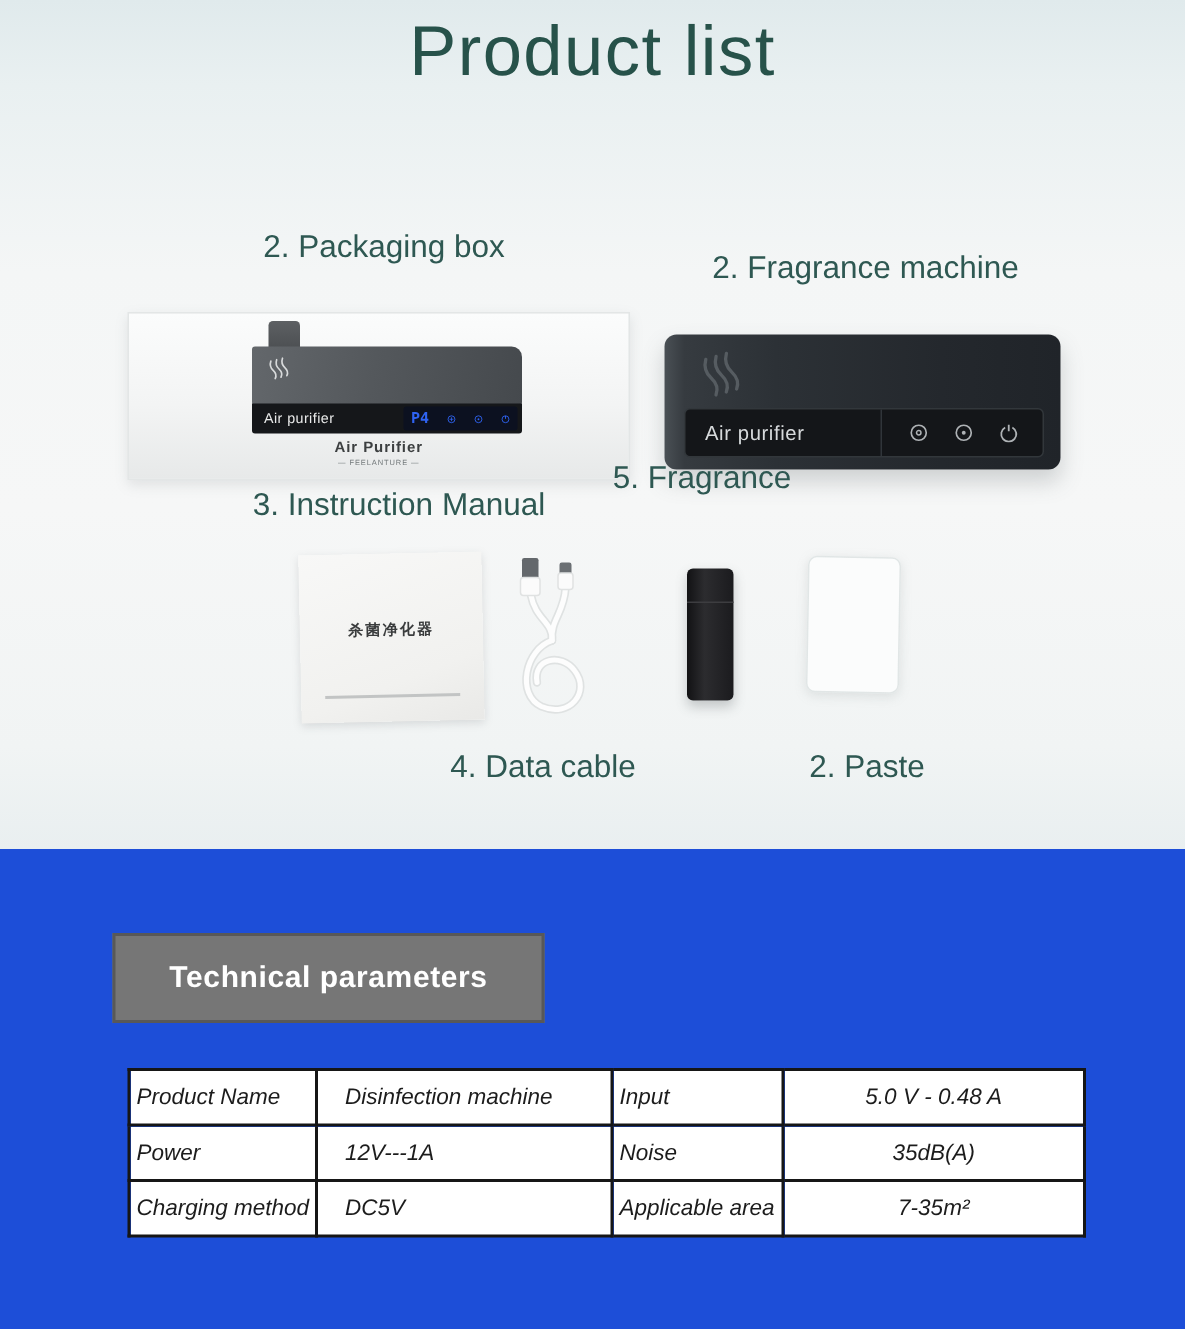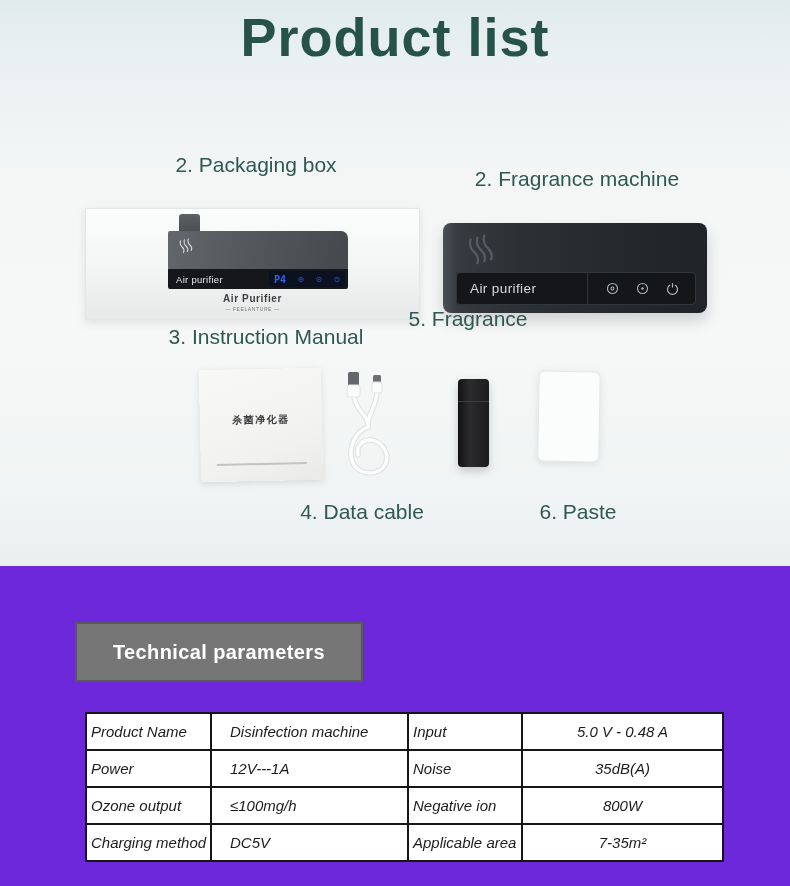--- a/index.html
+++ b/index.html
@@ -18,22 +18,22 @@
     position: relative;
     width: 790px;
     height: 566px;
     background: linear-gradient(180deg, #e0eaec 0%, #e9f0f1 10%, #f4f6f6 32%, #f6f7f7 60%, #f1f4f4 88%, #e9eff0 100%);
   }
   .page-title {
     position: absolute;
     top: 6px; left: 0;
     width: 100%;
     text-align: center;
-    font-size: 54px;
-    font-weight: bold;
+    font-size: 47px;
+    font-weight: normal;
     color: #27524a;
     letter-spacing: 1px;
   }
   .item-label {
     position: absolute;
     transform: translateX(-50%);
     font-size: 21px;
     color: #2e5852;
     white-space: nowrap;
   }
@@ -196,21 +196,21 @@
     left: 538px; top: 371px;
     width: 62px; height: 91px;
     border-radius: 6px;
     background: rgba(252,253,253,0.88);
     border: 1px solid rgba(222,227,227,0.9);
     box-shadow: 0 2px 7px rgba(150,158,160,0.25);
     transform: rotate(1deg);
   }
 
   
-  .bottom { position: relative; width: 790px; height: 320px; background: #6d28d9; }
+  .bottom { position: relative; width: 790px; height: 320px; background: #1d4ed8; }
   .tech-heading {
     position: absolute;
     left: 75px; top: 56px;
     width: 288px; height: 60px;
     background: #767676;
     border: 2px solid #585858;
     color: #ffffff;
     font-size: 20px;
     font-weight: bold;
     text-align: center;
@@ -340,47 +340,41 @@
     </svg>
   </span>
 
   <div class="stick">
     <div class="stick-cap"></div>
   </div>
 
   <div class="paste"></div>
 
   <div class="item-label" style="left:362px; top:500px;">4. Data cable</div>
-  <div class="item-label" style="left:578px; top:500px;">6. Paste</div>
+  <div class="item-label" style="left:578px; top:500px;">2. Paste</div>
 </div>
 
 <div class="bottom">
   <div class="tech-heading">Technical parameters</div>
 
   <table class="tech-table">
     <tbody>
       <tr>
         <td class="c0">Product Name</td>
         <td class="c1">Disinfection machine</td>
         <td class="c2">Input</td>
         <td class="c3">5.0 V - 0.48 A</td>
       </tr>
       <tr>
         <td class="c0">Power</td>
         <td class="c1">12V---1A</td>
         <td class="c2">Noise</td>
         <td class="c3">35dB(A)</td>
       </tr>
       <tr>
-        <td class="c0">Ozone output</td>
-        <td class="c1">≤100mg/h</td>
-        <td class="c2">Negative ion</td>
-        <td class="c3">800W</td>
-      </tr>
-      <tr>
         <td class="c0">Charging method</td>
         <td class="c1">DC5V</td>
         <td class="c2">Applicable area</td>
         <td class="c3">7-35m²</td>
       </tr>
     </tbody>
   </table>
 </div>
 
 </body></html>

